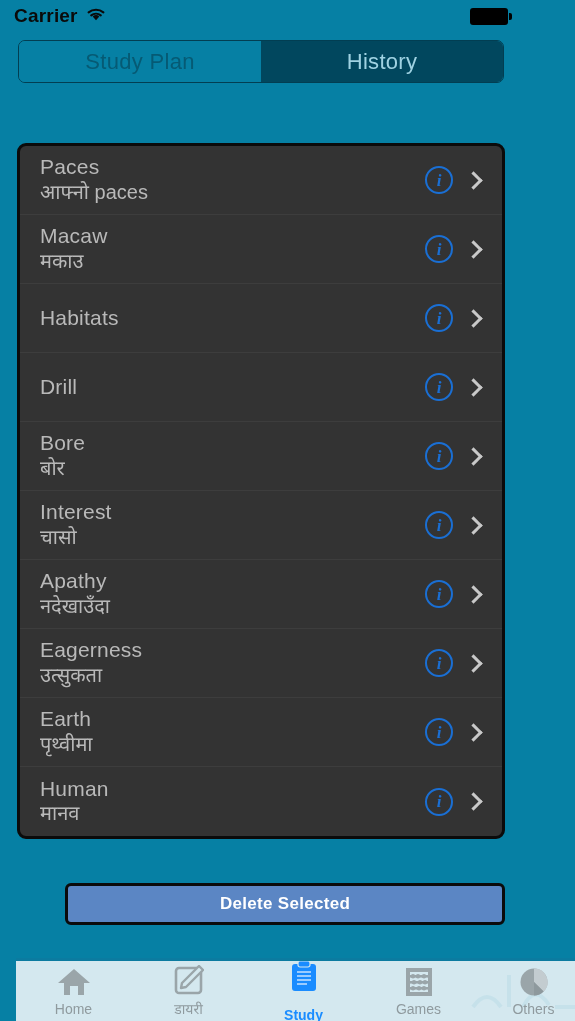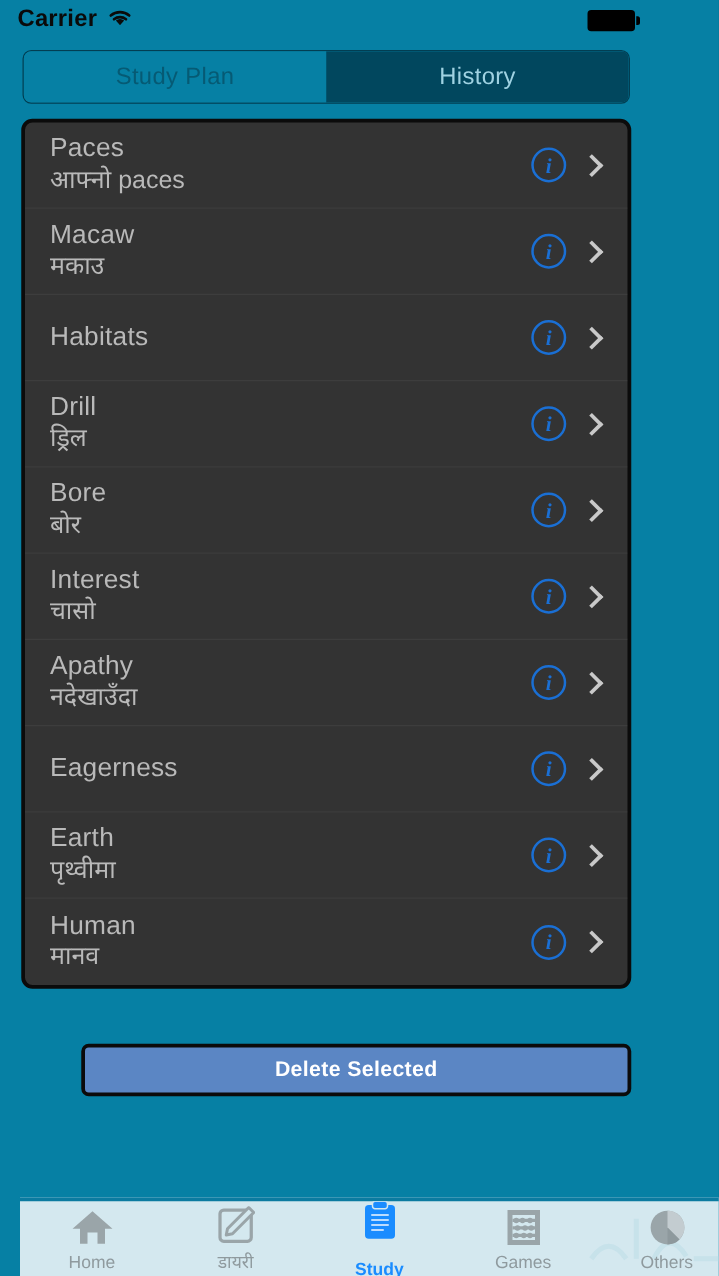--- a/index.html
+++ b/index.html
@@ -33,32 +33,33 @@
   }
 
   
   .segwrap { padding:8px 18px 0 18px; }
   .segmented {
     display:flex; height:43px;
     border:1px solid #023e52; border-radius:7px; overflow:hidden;
   }
   .seg {
     flex:1; display:flex; align-items:center; justify-content:center;
-    font-size:19px; letter-spacing:.3px;
+    font-size:22px; letter-spacing:.3px;
   }
   .seg.inactive { background:#0680a4; color:#065a74; }
   .seg.active   { background:#01475e; color:#9fd2e2; }
 
   
   .listwrap { padding:12px 17px 0 17px; }
   .list {
     background:#333333;
     border:3px solid #0b0b0b;
     border-radius:9px;
     overflow:hidden;
+    margin-top:48px;
   }
   .row {
     height:69px; display:flex; align-items:center;
     padding:0 16px 0 20px;
     border-bottom:1px solid #3d3d3d;
   }
   .row:last-child { border-bottom:none; }
   .row-texts { flex:1; min-width:0; }
   .row-en {
     font-size:21px; color:#b9b9b9; line-height:1.12;
@@ -169,21 +170,20 @@
             <div class="row-en">Habitats</div>
           </div>
           <div class="row-actions">
             <div class="info-icon">i</div>
             <div class="chev"></div>
           </div>
         </div>
         <div class="row">
           <div class="row-texts">
             <div class="row-en">Drill</div>
-            <div class="row-ne">ड्रिल</div>
           </div>
           <div class="row-actions">
             <div class="info-icon">i</div>
             <div class="chev"></div>
           </div>
         </div>
         <div class="row">
           <div class="row-texts">
             <div class="row-en">Bore</div>
             <div class="row-ne">बोर</div>
@@ -209,20 +209,21 @@
             <div class="row-ne">नदेखाउँदा</div>
           </div>
           <div class="row-actions">
             <div class="info-icon">i</div>
             <div class="chev"></div>
           </div>
         </div>
         <div class="row">
           <div class="row-texts">
             <div class="row-en">Eagerness</div>
+            <div class="row-ne">उत्सुकता</div>
           </div>
           <div class="row-actions">
             <div class="info-icon">i</div>
             <div class="chev"></div>
           </div>
         </div>
         <div class="row">
           <div class="row-texts">
             <div class="row-en">Earth</div>
             <div class="row-ne">पृथ्वीमा</div>

